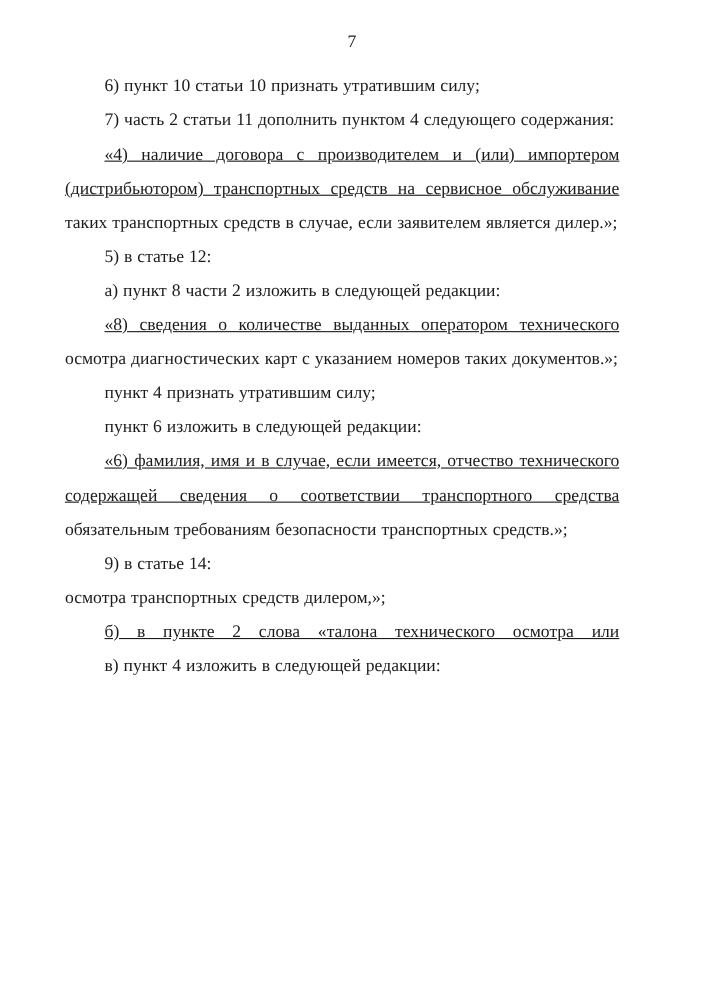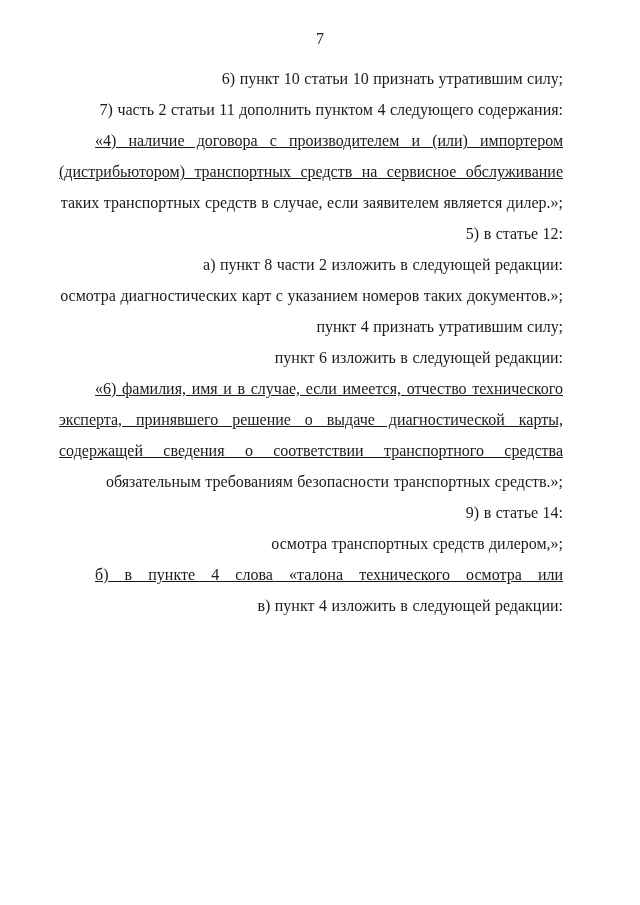--- a/index.html
+++ b/index.html
@@ -27,21 +27,21 @@
   }
   .content {
     position: absolute;
     top: 63px;
     left: 59px;
     width: 504px;
   }
   .ln {
     line-height: 31px;
     height: 31px;
-    text-align: right;
+    text-align: left;
     word-spacing: 0.5px;
   }
   .ln.ind {
     text-indent: 36px;
   }
   .ln.just {
     text-align: justify;
     text-align-last: justify;
     text-decoration: underline;
   }
@@ -52,25 +52,25 @@
 <div class="page">
   <div class="page-number">7</div>
   <div class="content">
     <div class="ln ind">6) пункт 10 статьи 10 признать утратившим силу;</div>
     <div class="ln ind">7) часть 2 статьи 11 дополнить пунктом 4 следующего содержания:</div>
     <div class="ln ind just">«4) наличие договора с производителем и (или) импортером</div>
     <div class="ln just">(дистрибьютором) транспортных средств на сервисное обслуживание</div>
     <div class="ln">таких транспортных средств в случае, если заявителем является дилер.»;</div>
     <div class="ln ind">5) в статье 12:</div>
     <div class="ln ind">а) пункт 8 части 2 изложить в следующей редакции:</div>
+    <div class="ln ind just">«8) сведения о количестве выданных оператором технического</div>
     <div class="ln">осмотра диагностических карт с указанием номеров таких документов.»;</div>
     <div class="ln ind">пункт 4 признать утратившим силу;</div>
     <div class="ln ind">пункт 6 изложить в следующей редакции:</div>
     <div class="ln ind just">«6) фамилия, имя и в случае, если имеется, отчество технического</div>
-    <div class="ln just">эксперта, принявшего решение о выдаче диагностической карты,</div>
     <div class="ln just">содержащей сведения о соответствии транспортного средства</div>
     <div class="ln">обязательным требованиям безопасности транспортных средств.»;</div>
     <div class="ln ind">9) в статье 14:</div>
     <div class="ln">осмотра транспортных средств дилером,»;</div>
-    <div class="ln ind just">б) в пункте 4 слова «талона технического осмотра или</div>
+    <div class="ln ind just">б) в пункте 2 слова «талона технического осмотра или</div>
     <div class="ln ind">в) пункт 4 изложить в следующей редакции:</div>
   </div>
 </div>
 
 </body></html>

